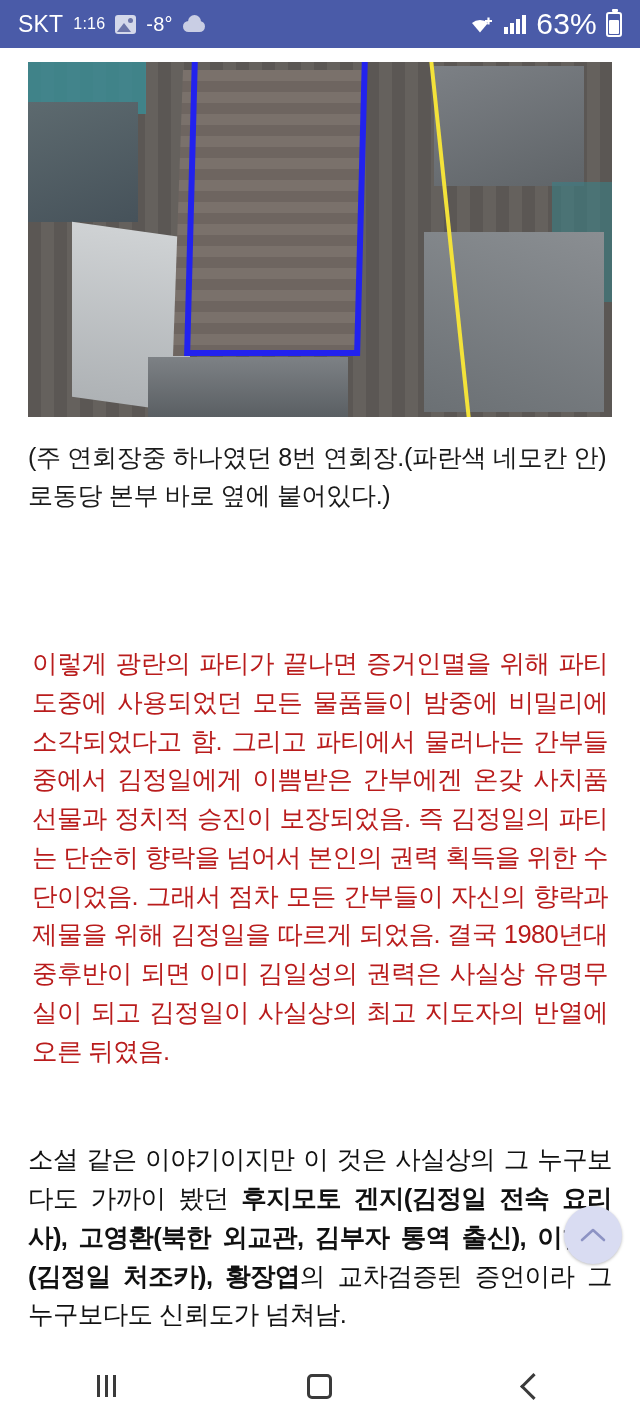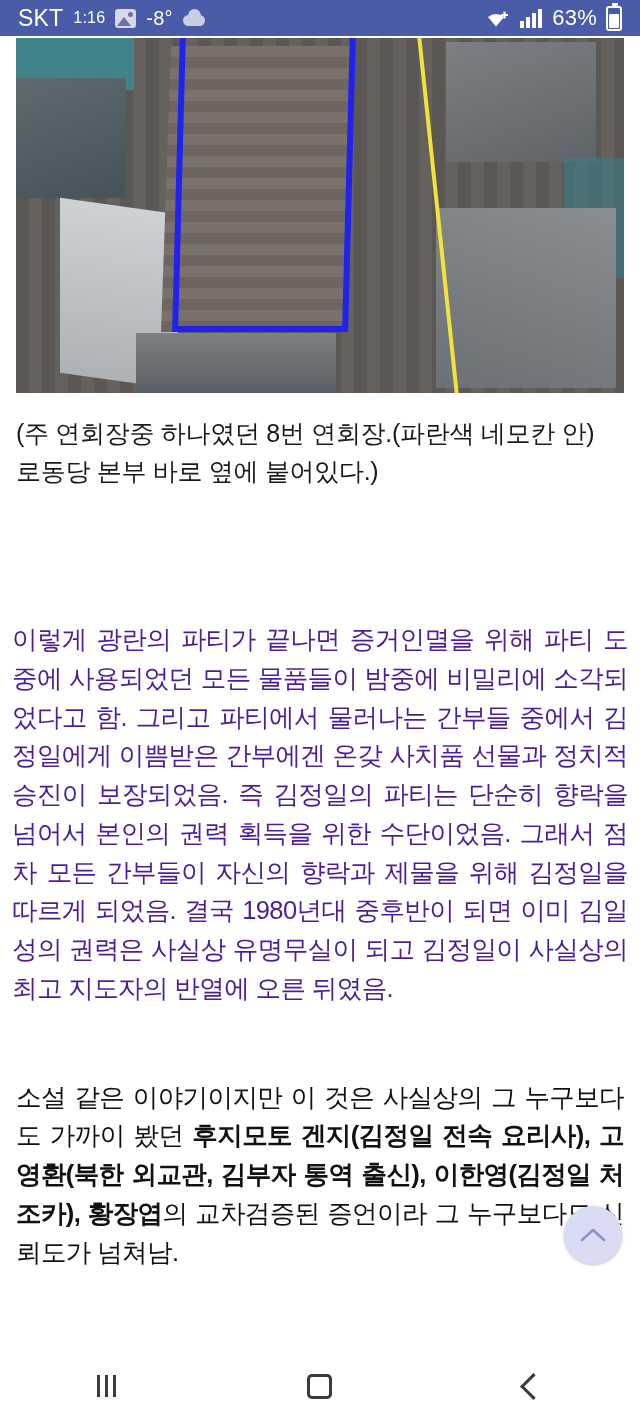--- a/index.html
+++ b/index.html
@@ -10,21 +10,21 @@
   body {
     width: 640px;
     height: 1422px;
     font-family: "Liberation Sans", sans-serif;
     position: relative;
     overflow: hidden;
   }
 
   
   .statusbar {
-    height: 36px;
+    height: 48px;
     background: #4a5ba8;
     color: #ffffff;
     display: flex;
     align-items: center;
     padding: 0 18px;
     box-sizing: border-box;
     font-size: 22px;
     letter-spacing: 0.2px;
   }
   .statusbar .left {
@@ -80,21 +80,21 @@
     border-radius: 9px;
   }
   .cloud-icon::after {
     content: "";
     position: absolute;
     left: 5px; top: 1px;
     width: 13px; height: 13px;
     background: #c9cee4;
     border-radius: 50%;
   }
-  .battery-text { font-size: 22px; }
+  .battery-text { font-size: 30px; }
   .battery-shape {
     width: 16px; height: 25px;
     border: 2px solid #ffffff;
     border-radius: 3px;
     position: relative;
     box-sizing: border-box;
   }
   .battery-shape::before {
     content: "";
     position: absolute;
@@ -107,21 +107,21 @@
     content: "";
     position: absolute;
     left: 1px; right: 1px; bottom: 1px;
     height: 62%;
     background: #ffffff;
     border-radius: 1px;
   }
 
   
   .content {
-    padding: 0;
+    padding: 12px;
   }
   .photo-wrap {
     margin: 2px 16px 0 16px;
     height: 355px;
     position: relative;
     overflow: hidden;
     background: #7a7f86;
   }
   .photo {
     position: absolute;
@@ -205,24 +205,24 @@
     margin: 22px 16px 0 16px;
     font-size: 25px;
     line-height: 1.5;
     color: #1a1a1a;
     letter-spacing: -0.3px;
   }
 
   .gap-1 { height: 130px; }
 
   .para {
-    margin: 0 12px;
+    margin: 0 20px;
     font-size: 25.5px;
     line-height: 1.52;
-    color: #4c1d95;
+    color: #b91c1c;
     letter-spacing: -0.6px;
     text-align: justify;
   }
   .gap-2 { height: 70px; }
 
   .para2 {
     margin: 0 16px;
     font-size: 25.5px;
     line-height: 1.52;
     color: #111111;

